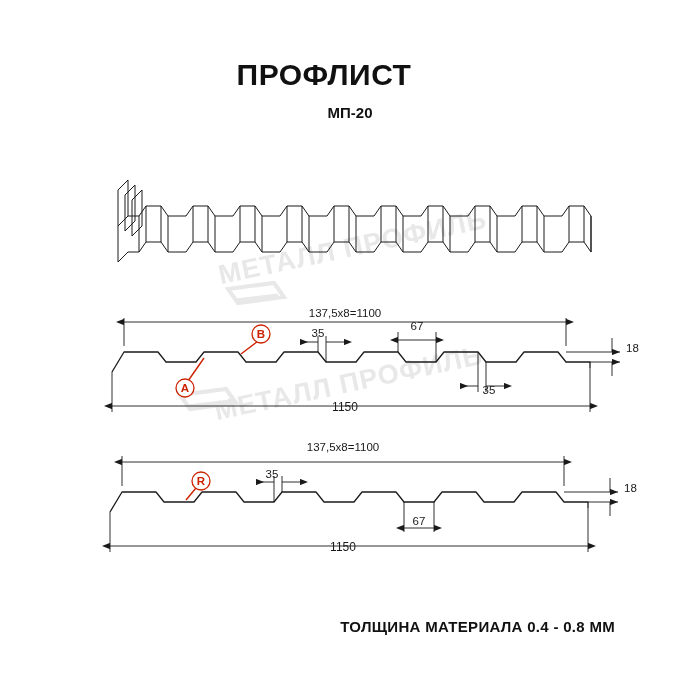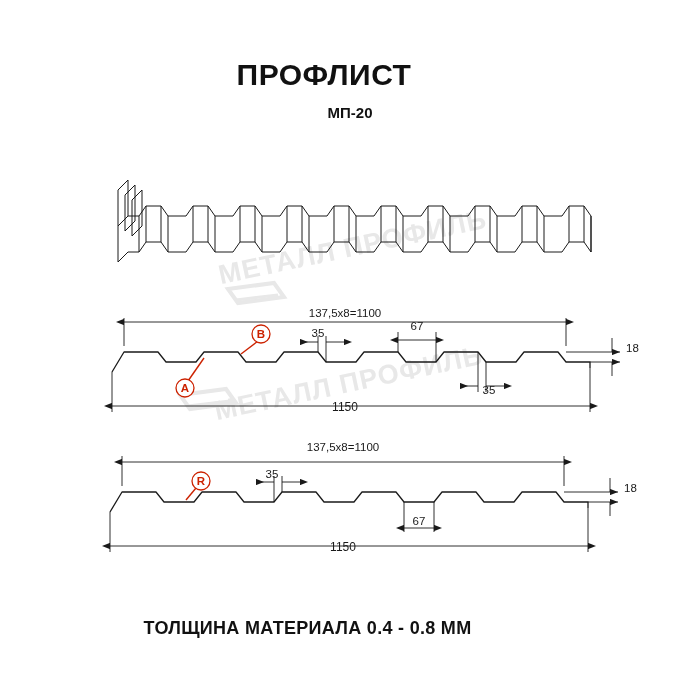--- a/index.html
+++ b/index.html
@@ -39,22 +39,22 @@
     text-align: center;
     font-size: 15px;
     font-weight: bold;
     color: #111111;
   }
   .footer {
     position: absolute;
     top: 618px;
     left: 0;
     width: 615px;
-    text-align: center;
-    font-size: 18px;
+    text-align: right;
+    font-size: 15px;
     font-weight: bold;
     letter-spacing: 0.3px;
     color: #111111;
   }
   svg.drawing {
     position: absolute;
     top: 0;
     left: 0;
     width: 700px;
     height: 700px;

